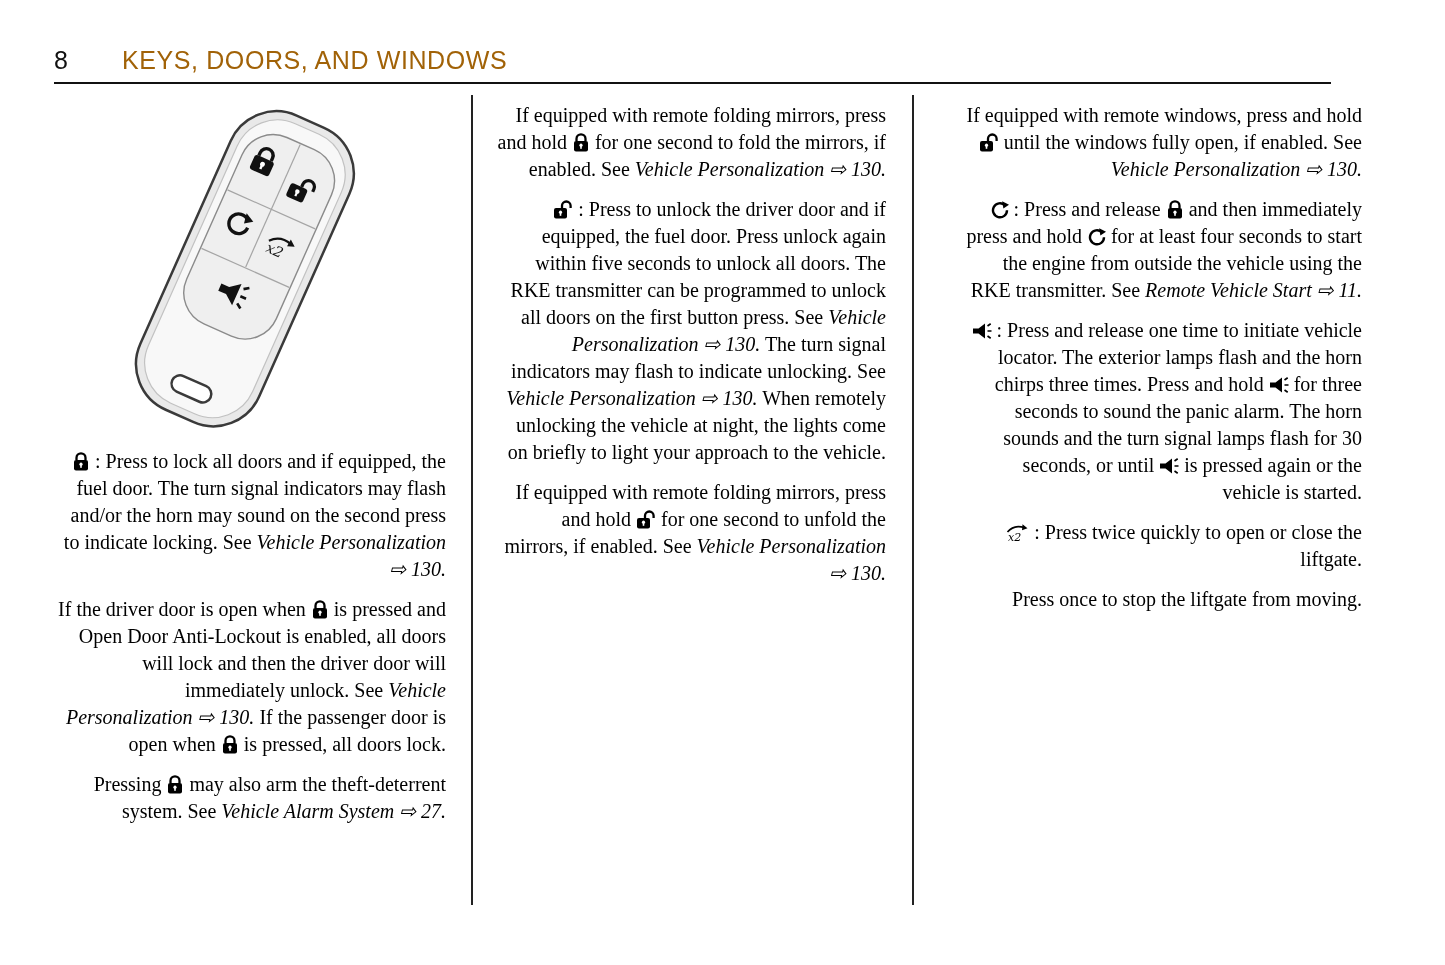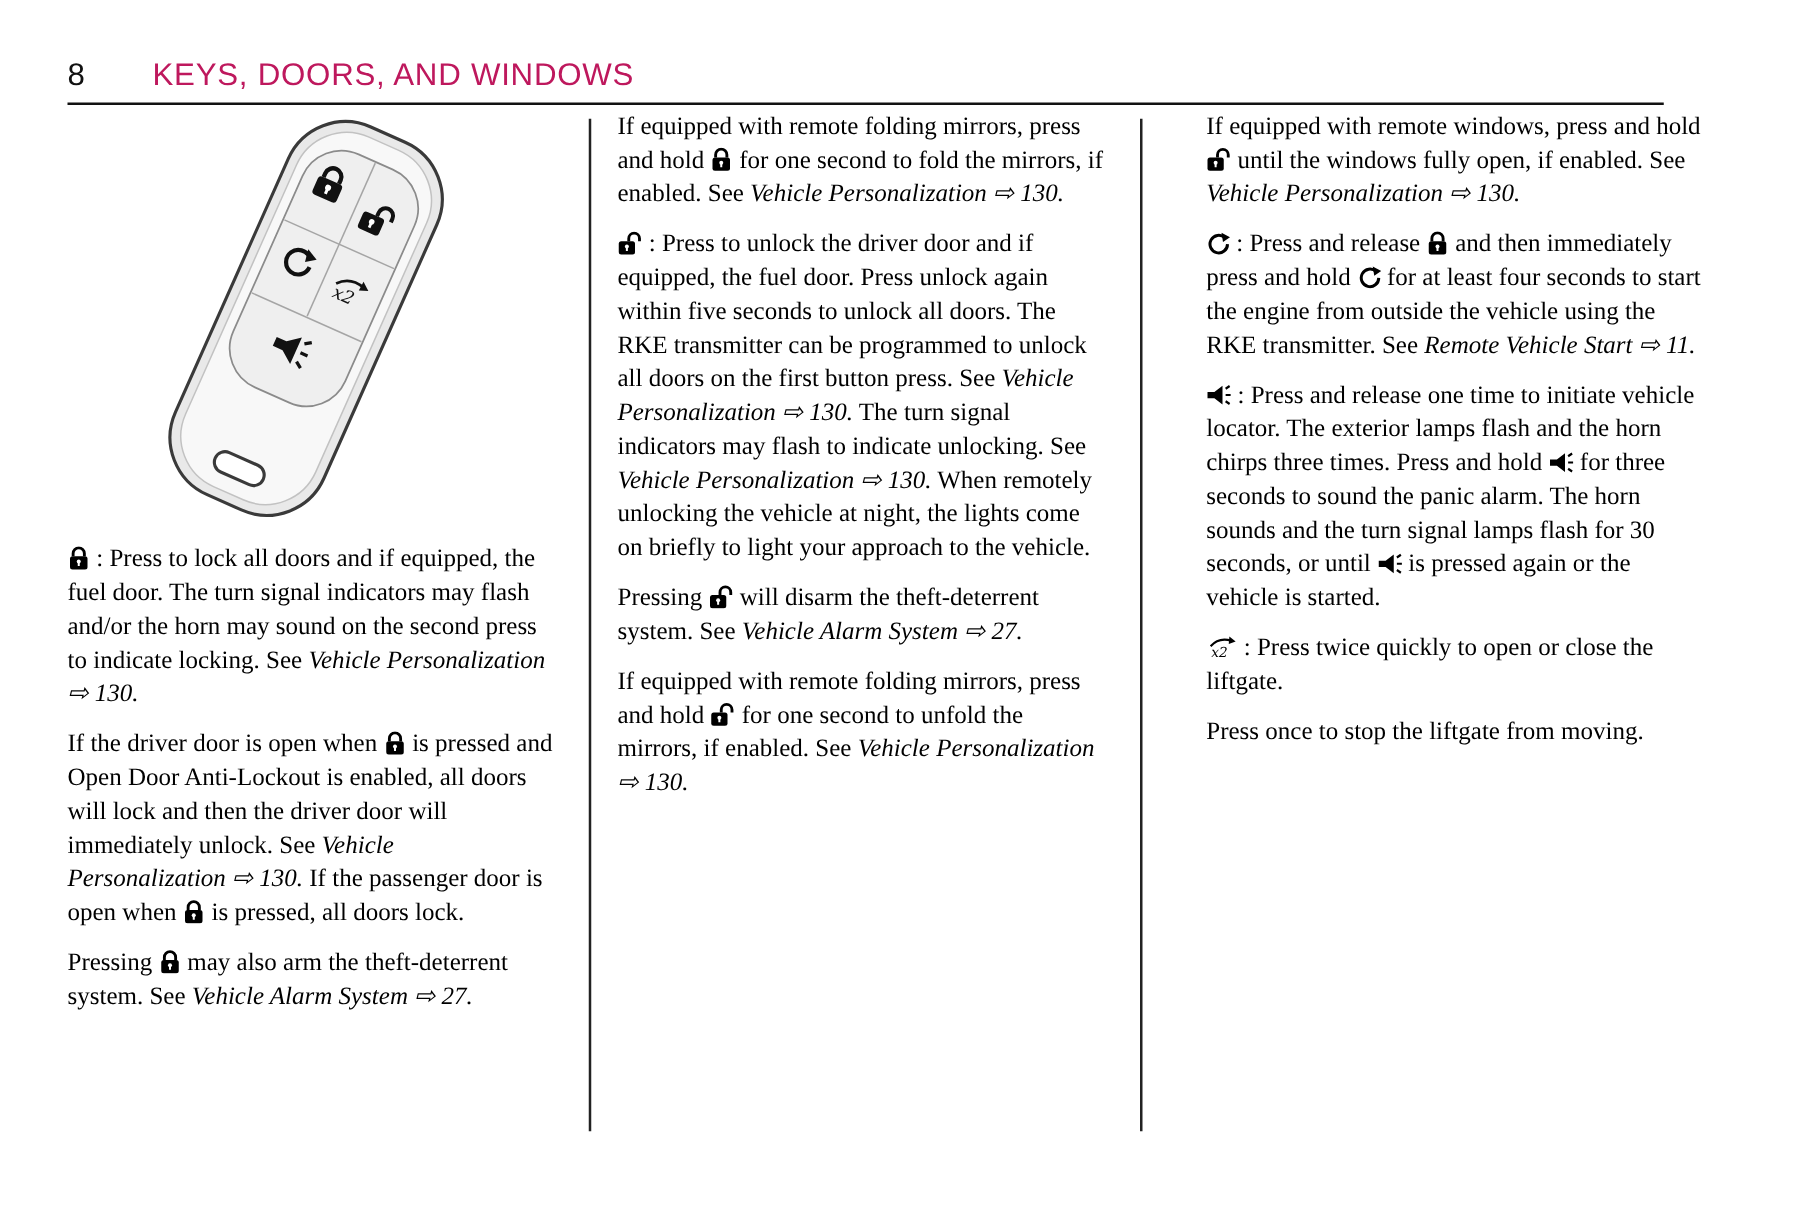--- a/index.html
+++ b/index.html
@@ -17,31 +17,31 @@
 
   .page-num {
     position: absolute; left: 54px; top: 46px;
     font-family: "Liberation Sans", sans-serif;
     font-size: 25px; color: #111;
   }
   .page-title {
     position: absolute; left: 122px; top: 46px; margin: 0;
     font-family: "Liberation Sans", sans-serif;
     font-size: 25px; font-weight: normal; letter-spacing: 0.6px;
-    color: #be185d;
+    color: #a16207;
   }
   .header-rule {
     position: absolute; left: 54px; top: 82px;
     width: 1277px; height: 2px; background: #111;
   }
 
   .col {
-    position: absolute; top: 88px;
+    position: absolute; top: 102px;
     font-size: 20px; line-height: 27px;
-    text-align: left;
+    text-align: right;
   }
   .col1 { left: 54px;  width: 392px; }
   .col2 { left: 494px; width: 392px; }
   .col3 { left: 935px; width: 397px; margin-left: 30px; }
 
   .divider {
     position: absolute; top: 95px; height: 810px;
     width: 2px; background: #222;
   }
   .d1 { left: 471px; }
@@ -144,26 +144,20 @@
             <rect x="2" y="8" width="14" height="10.5" rx="2" fill="#000"></rect>
             <circle cx="9" cy="12.2" r="1.6" fill="#fff"></circle>
             <rect x="8.2" y="12.6" width="1.6" height="3.2" fill="#fff"></rect>
           </svg></span> for one second to fold the mirrors, if enabled. See <span class="it">Vehicle Personalization ⇨ 130.</span></p>
       <p class="para"><span class="inline-icon"><svg width="20" height="19" viewBox="0 0 20 19">
             <path d="M9 8 V5.8 a4.3 4.3 0 0 1 8.6 0 V8" fill="none" stroke="#000" stroke-width="2.3"></path>
             <rect x="1" y="8" width="13" height="10.5" rx="2" fill="#000"></rect>
             <circle cx="7.5" cy="12.2" r="1.6" fill="#fff"></circle>
             <rect x="6.7" y="12.6" width="1.6" height="3.2" fill="#fff"></rect>
           </svg></span> : Press to unlock the driver door and if equipped, the fuel door. Press unlock again within five seconds to unlock all doors. The RKE transmitter can be programmed to unlock all doors on the first button press. See <span class="it">Vehicle Personalization ⇨ 130.</span> The turn signal indicators may flash to indicate unlocking. See <span class="it">Vehicle Personalization ⇨ 130.</span> When remotely unlocking the vehicle at night, the lights come on briefly to light your approach to the vehicle.</p>
-      <p class="para">Pressing <span class="inline-icon"><svg width="20" height="19" viewBox="0 0 20 19">
-            <path d="M9 8 V5.8 a4.3 4.3 0 0 1 8.6 0 V8" fill="none" stroke="#000" stroke-width="2.3"></path>
-            <rect x="1" y="8" width="13" height="10.5" rx="2" fill="#000"></rect>
-            <circle cx="7.5" cy="12.2" r="1.6" fill="#fff"></circle>
-            <rect x="6.7" y="12.6" width="1.6" height="3.2" fill="#fff"></rect>
-          </svg></span> will disarm the theft-deterrent system. See <span class="it">Vehicle Alarm System ⇨ 27.</span></p>
       <p class="para">If equipped with remote folding mirrors, press and hold <span class="inline-icon"><svg width="20" height="19" viewBox="0 0 20 19">
             <path d="M9 8 V5.8 a4.3 4.3 0 0 1 8.6 0 V8" fill="none" stroke="#000" stroke-width="2.3"></path>
             <rect x="1" y="8" width="13" height="10.5" rx="2" fill="#000"></rect>
             <circle cx="7.5" cy="12.2" r="1.6" fill="#fff"></circle>
             <rect x="6.7" y="12.6" width="1.6" height="3.2" fill="#fff"></rect>
           </svg></span> for one second to unfold the mirrors, if enabled. See <span class="it">Vehicle Personalization ⇨ 130.</span></p>
     </div>
 
   <div class="divider d2"></div>
 

